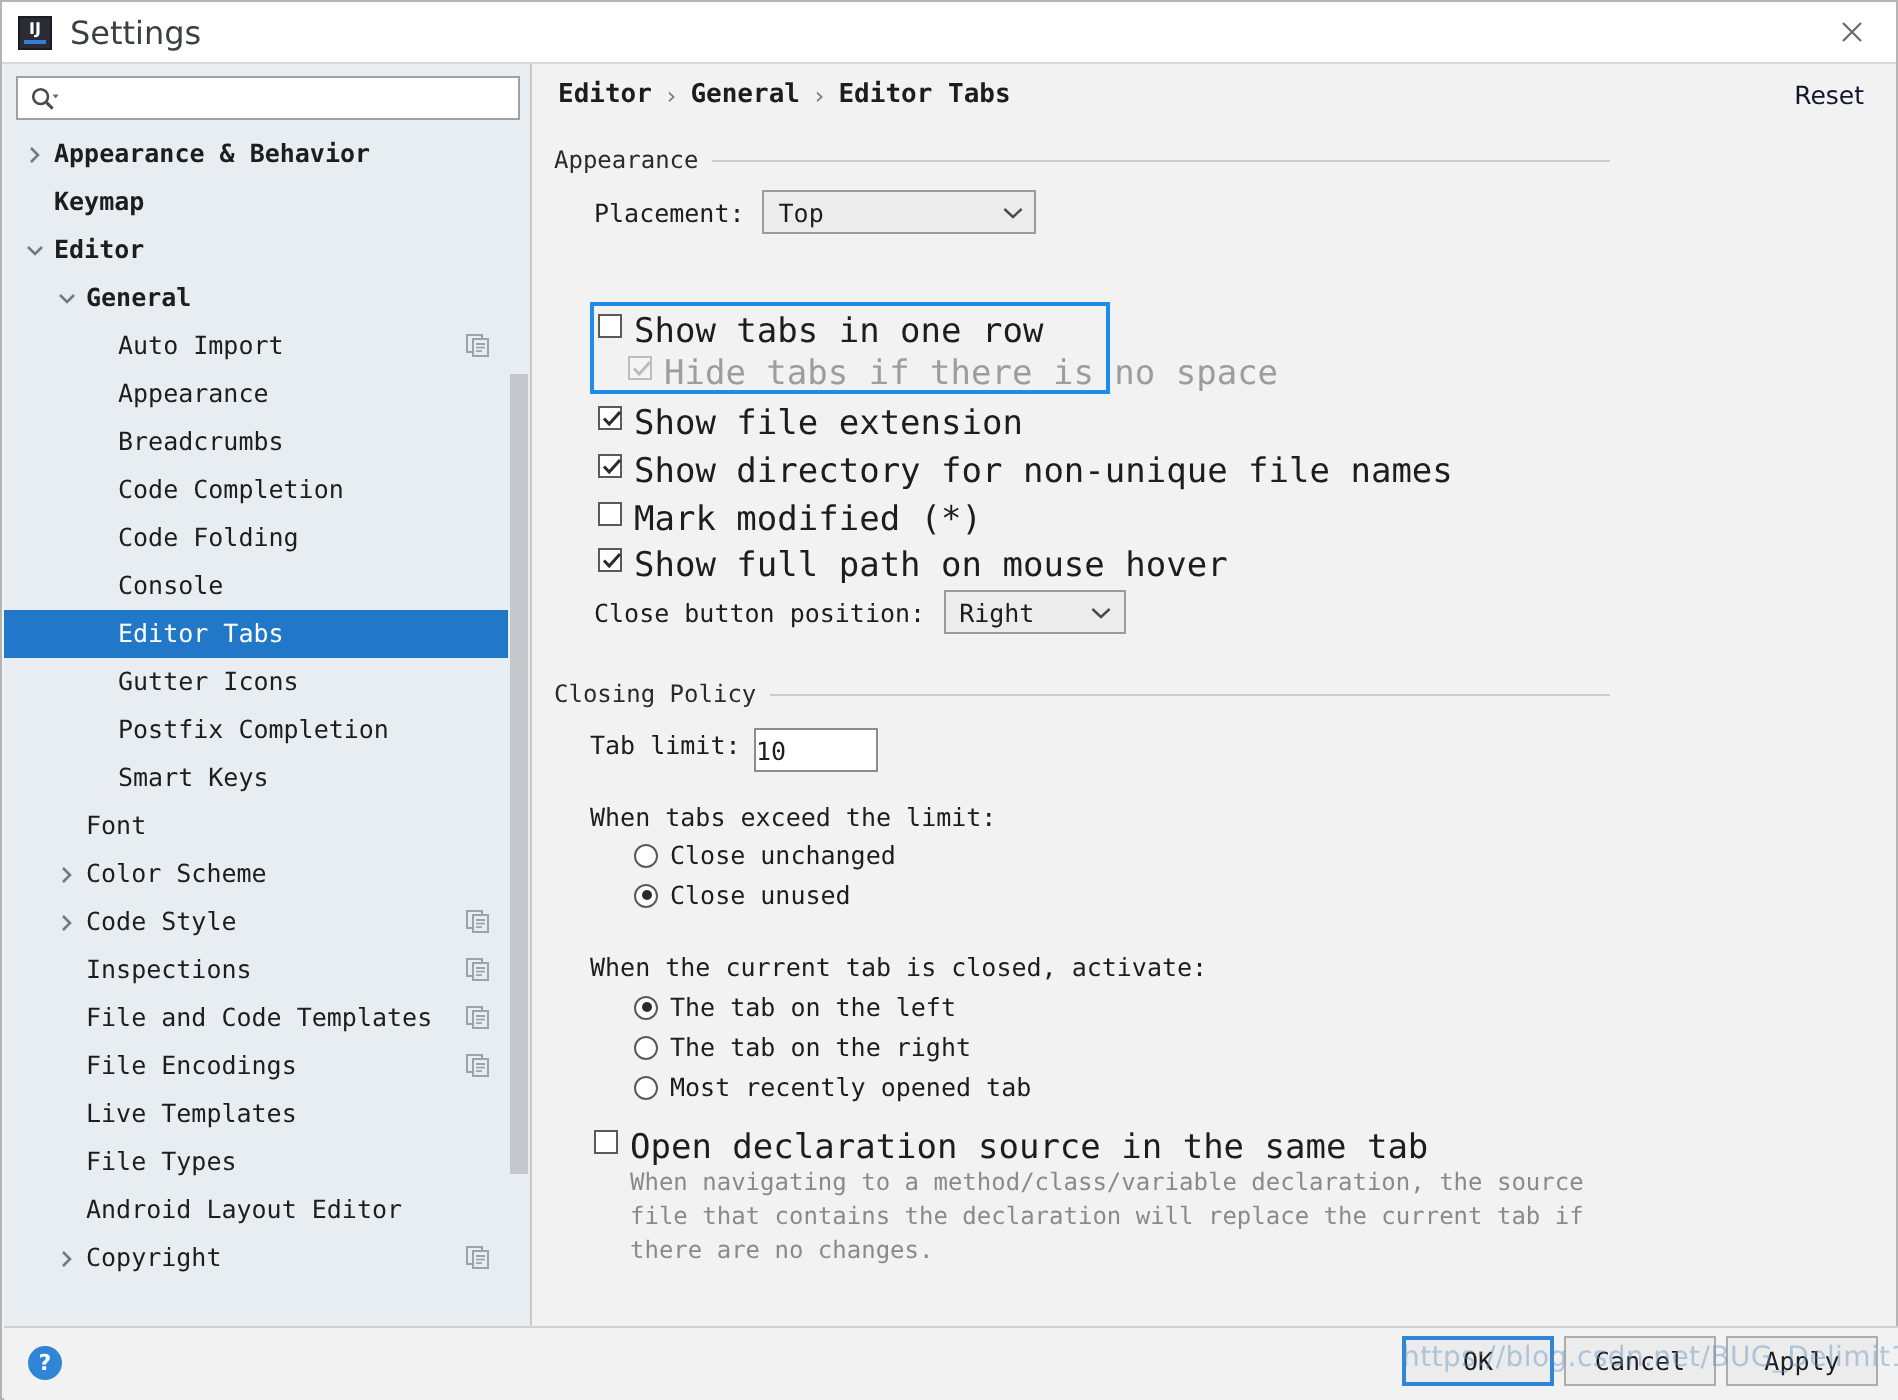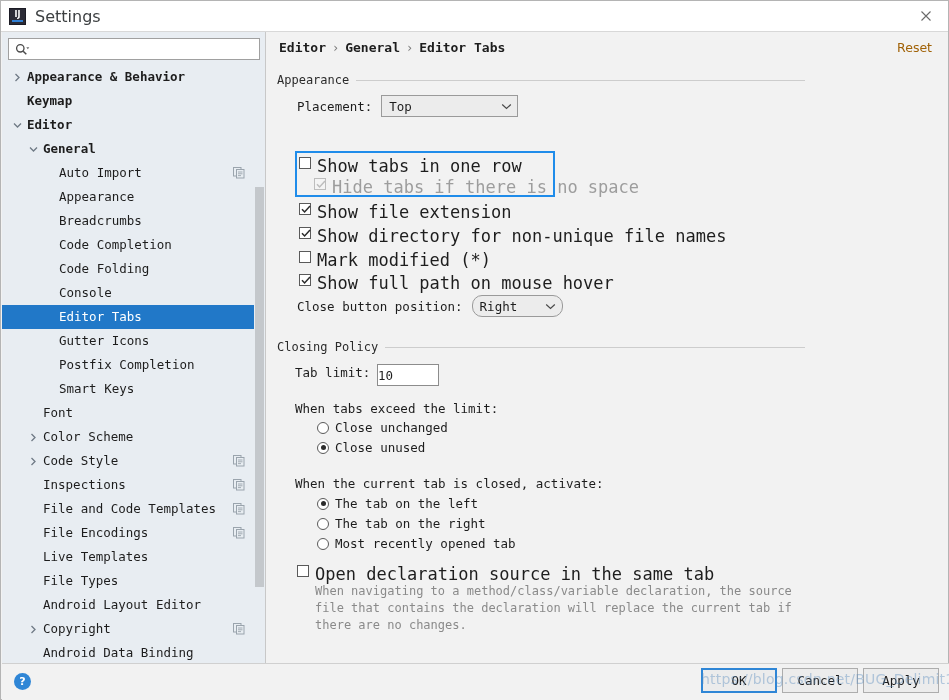--- a/index.html
+++ b/index.html
@@ -126,21 +126,21 @@
     overflow: hidden;
   }
   .breadcrumb {
     position: absolute; left: 12px; top: 8px;
     font-size: 13px; font-weight: bold; color: #1d1d1d;
     display: flex; align-items: center; gap: 6px;
   }
   .breadcrumb .crumb-sep { font-weight: normal; color: #7a7a7a; font-size: 12px; }
   .reset-link {
     position: absolute; right: 16px; top: 8px;
-    font-size: 12.5px; color: #a16207;
+    font-size: 12.5px; color: #0f172a;
     cursor: pointer;
     font-family: "DejaVu Sans", "Liberation Sans", sans-serif;
   }
 
   .section-title-row {
     position: absolute; left: 10px;
     display: flex; align-items: center; width: 528px;
   }
   .section-title {
     font-size: 12px; color: #2b2b2b; padding-right: 7px; white-space: nowrap;
@@ -454,24 +454,20 @@
               <path d="M2.5 1 L6 4.5 L2.5 8" stroke="#6f7a85" stroke-width="1.3" fill="none"></path>
             </svg>
           </span>
           <span class="tlabel" style="margin-left: 3px;">Copyright</span>
           <span class="copy-icon"><svg width="12" height="12" viewBox="0 0 12 12">
               <rect x="0.5" y="0.5" width="7.5" height="8.5" fill="none" stroke="#9aa4ad" stroke-width="1"></rect>
               <rect x="3.5" y="2.5" width="7.5" height="8.5" fill="#e8edf2" stroke="#9aa4ad" stroke-width="1"></rect>
               <path d="M5 5 H9.5 M5 6.8 H9.5 M5 8.6 H8" stroke="#9aa4ad" stroke-width="0.9"></path>
             </svg></span>
         </div>
-        <div class="tree-row">
-          <span class="chev" style="margin-left: 24px;"></span>
-          <span class="tlabel" style="margin-left: 3px;">Android Data Binding</span>
-        </div>
       </div>
 
     <div class="scrollbar-track">
       <div class="scrollbar-thumb" style="top:122px;height:400px;"></div>
     </div>
   </div>
 
   <div class="main">
 
     <div class="breadcrumb">
@@ -545,21 +541,21 @@
             <path d="M3 7.2 L5.6 10 L11 4" stroke="#2b2b2b" stroke-width="1.5" fill="none"></path>
           </svg>
       </span>
       <span>Show full path on mouse hover</span>
     </div>
 
     <div class="field-row" style="left:30px; top:232px; top:232px;"></div>
 
     <div class="field-row" style="left:30px; top:263px;">
       <span class="lbl">Close button position:</span>
-      <div class="combo" style="width:91px; margin-left:9px;border-radius:10px;">
+      <div class="combo" style="width:91px; margin-left:9px;">
         <span class="combo-val">Right</span>
         <span class="combo-arrow">
           <svg width="11" height="7" viewBox="0 0 11 7">
               <path d="M1.2 1.5 L5.5 5.5 L9.8 1.5" stroke="#4a4a4a" stroke-width="1.2" fill="none"></path>
             </svg>
         </span>
       </div>
     </div>
 
     <div class="section-title-row" style="top:308px;">

